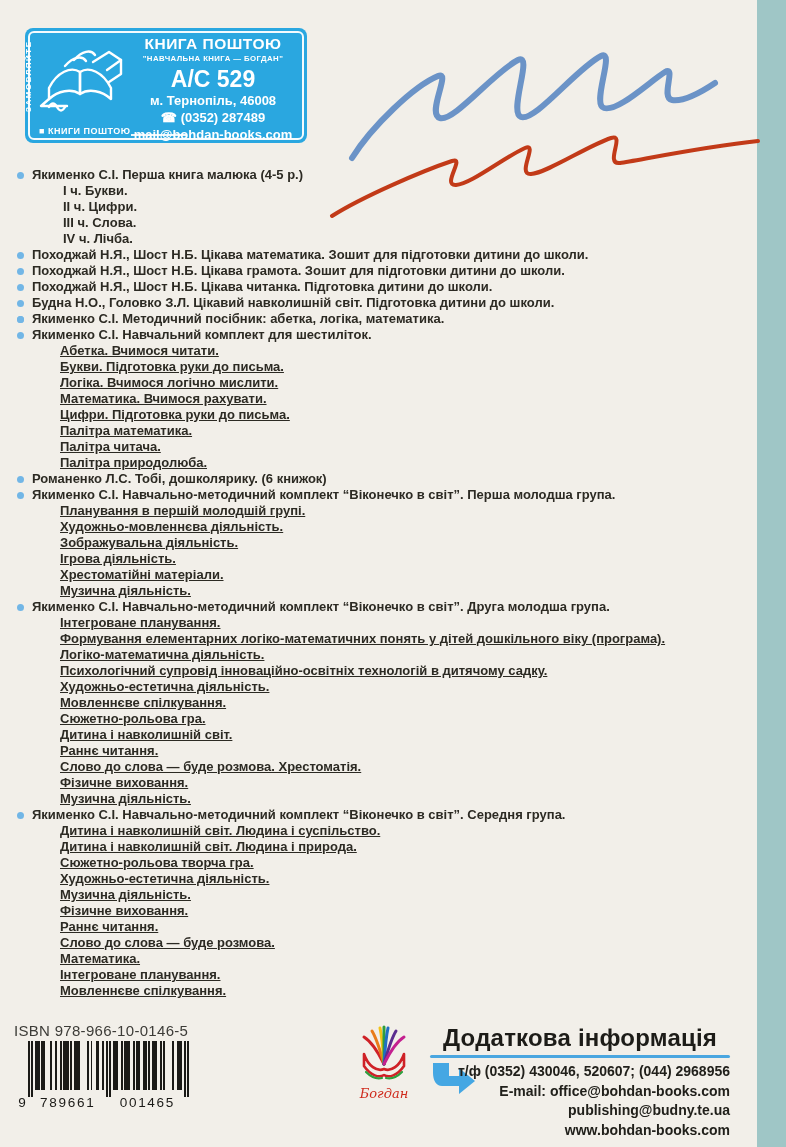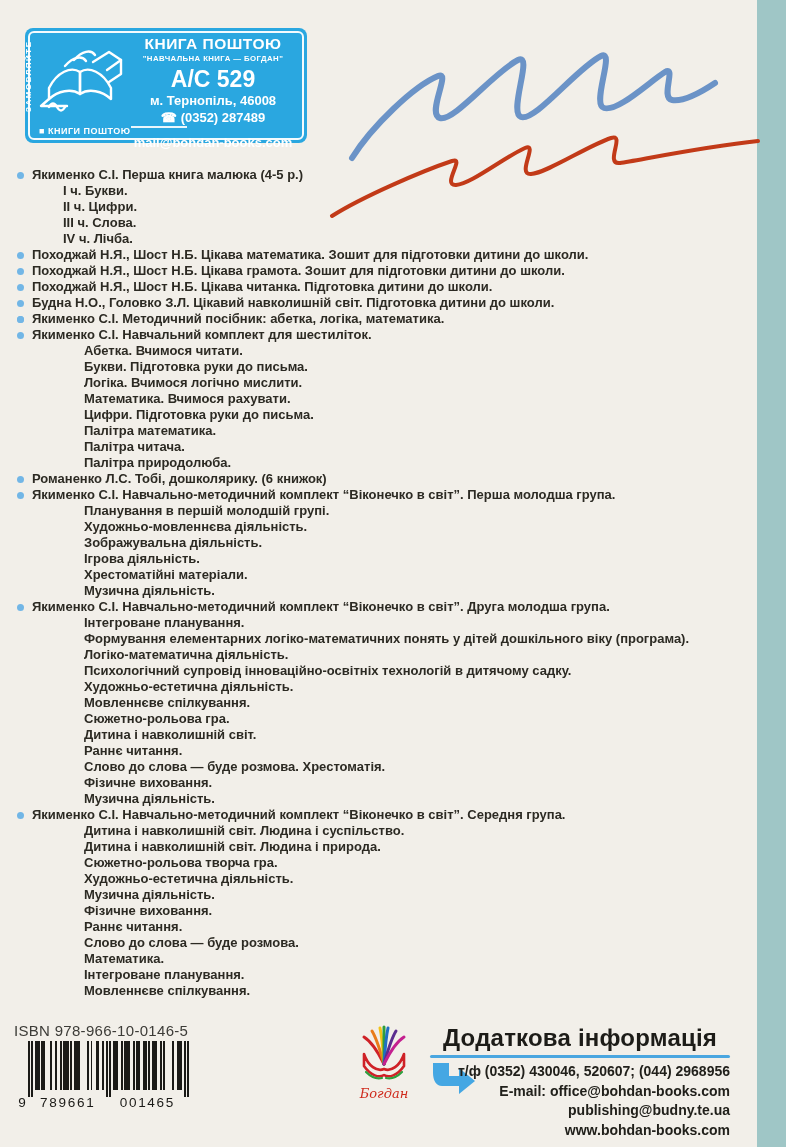--- a/index.html
+++ b/index.html
@@ -16,37 +16,37 @@
   .stamp{
     position:absolute;left:25px;top:28px;width:282px;height:115px;
     background:#2aa7e0;border-radius:8px;color:#fff;
   }
   .stamp-inner{position:absolute;inset:3px;border:2px solid rgba(255,255,255,.95);border-radius:6px;}
   .stamp-vertical{
     position:absolute;left:-1px;top:84px;transform:rotate(-90deg);transform-origin:left top;
     font-size:8px;font-weight:bold;letter-spacing:1.5px;white-space:nowrap;color:#fff;
   }
   .stamp-book{position:absolute;left:12px;top:16px;}
-  .stamp-bottom{position:absolute;left:14px;bottom:7px;font-size:9px;font-weight:bold;letter-spacing:.5px;display:flex;align-items:flex-start;gap:0;}
+  .stamp-bottom{position:absolute;left:14px;bottom:7px;font-size:9px;font-weight:bold;letter-spacing:.5px;display:flex;align-items:flex-end;gap:0;}
   .stamp-dash{display:inline-block;width:56px;height:2px;background:#fff;opacity:.9;}
   .stamp-text{position:absolute;left:102px;top:7px;right:8px;text-align:center;line-height:1.15;}
   .stamp-title{font-size:15.5px;font-weight:bold;letter-spacing:.5px;}
   .stamp-subtitle{font-size:7.8px;font-weight:bold;letter-spacing:.4px;margin-top:2px;}
   .stamp-pobox{font-size:23px;font-weight:bold;margin-top:2px;}
   .stamp-city,.stamp-phone{font-size:13px;font-weight:bold;margin-top:2px;}
-  .stamp-email{font-size:13px;font-weight:bold;margin-top:10px;}
+  .stamp-email{font-size:13px;font-weight:bold;margin-top:2px;}
 
   
   .scribbles{position:absolute;left:0;top:0;pointer-events:none;}
 
   
   .book-list{position:absolute;left:0;top:167px;width:757px;color:#2c2a23;}
   .row{line-height:16px;font-size:13px;font-weight:bold;position:relative;white-space:nowrap;}
   .row.lvl0{padding-left:32px;}
-  .row.lvl1{padding-left:84px;}
+  .row.lvl1{padding-left:60px;text-decoration:underline;}
   .row.lvl2{padding-left:63px;}
   .bullet{position:absolute;left:17px;top:5px;width:7px;height:7px;border-radius:50%;}
 
   
   .isbn-label{position:absolute;left:14px;top:1022px;font-size:15px;color:#3c3b37;letter-spacing:.3px;}
   .barcode{position:absolute;left:16px;top:1041px;}
   .logo{position:absolute;left:358px;top:1024px;}
   .info-block{position:absolute;left:430px;top:1024px;width:300px;}
   .info-title{font-size:24px;font-weight:bold;color:#1d1c18;letter-spacing:.2px;text-align:center;white-space:nowrap;}
   .info-rule{height:3px;background:#4aa6e0;margin-top:3px;border-radius:2px;}

